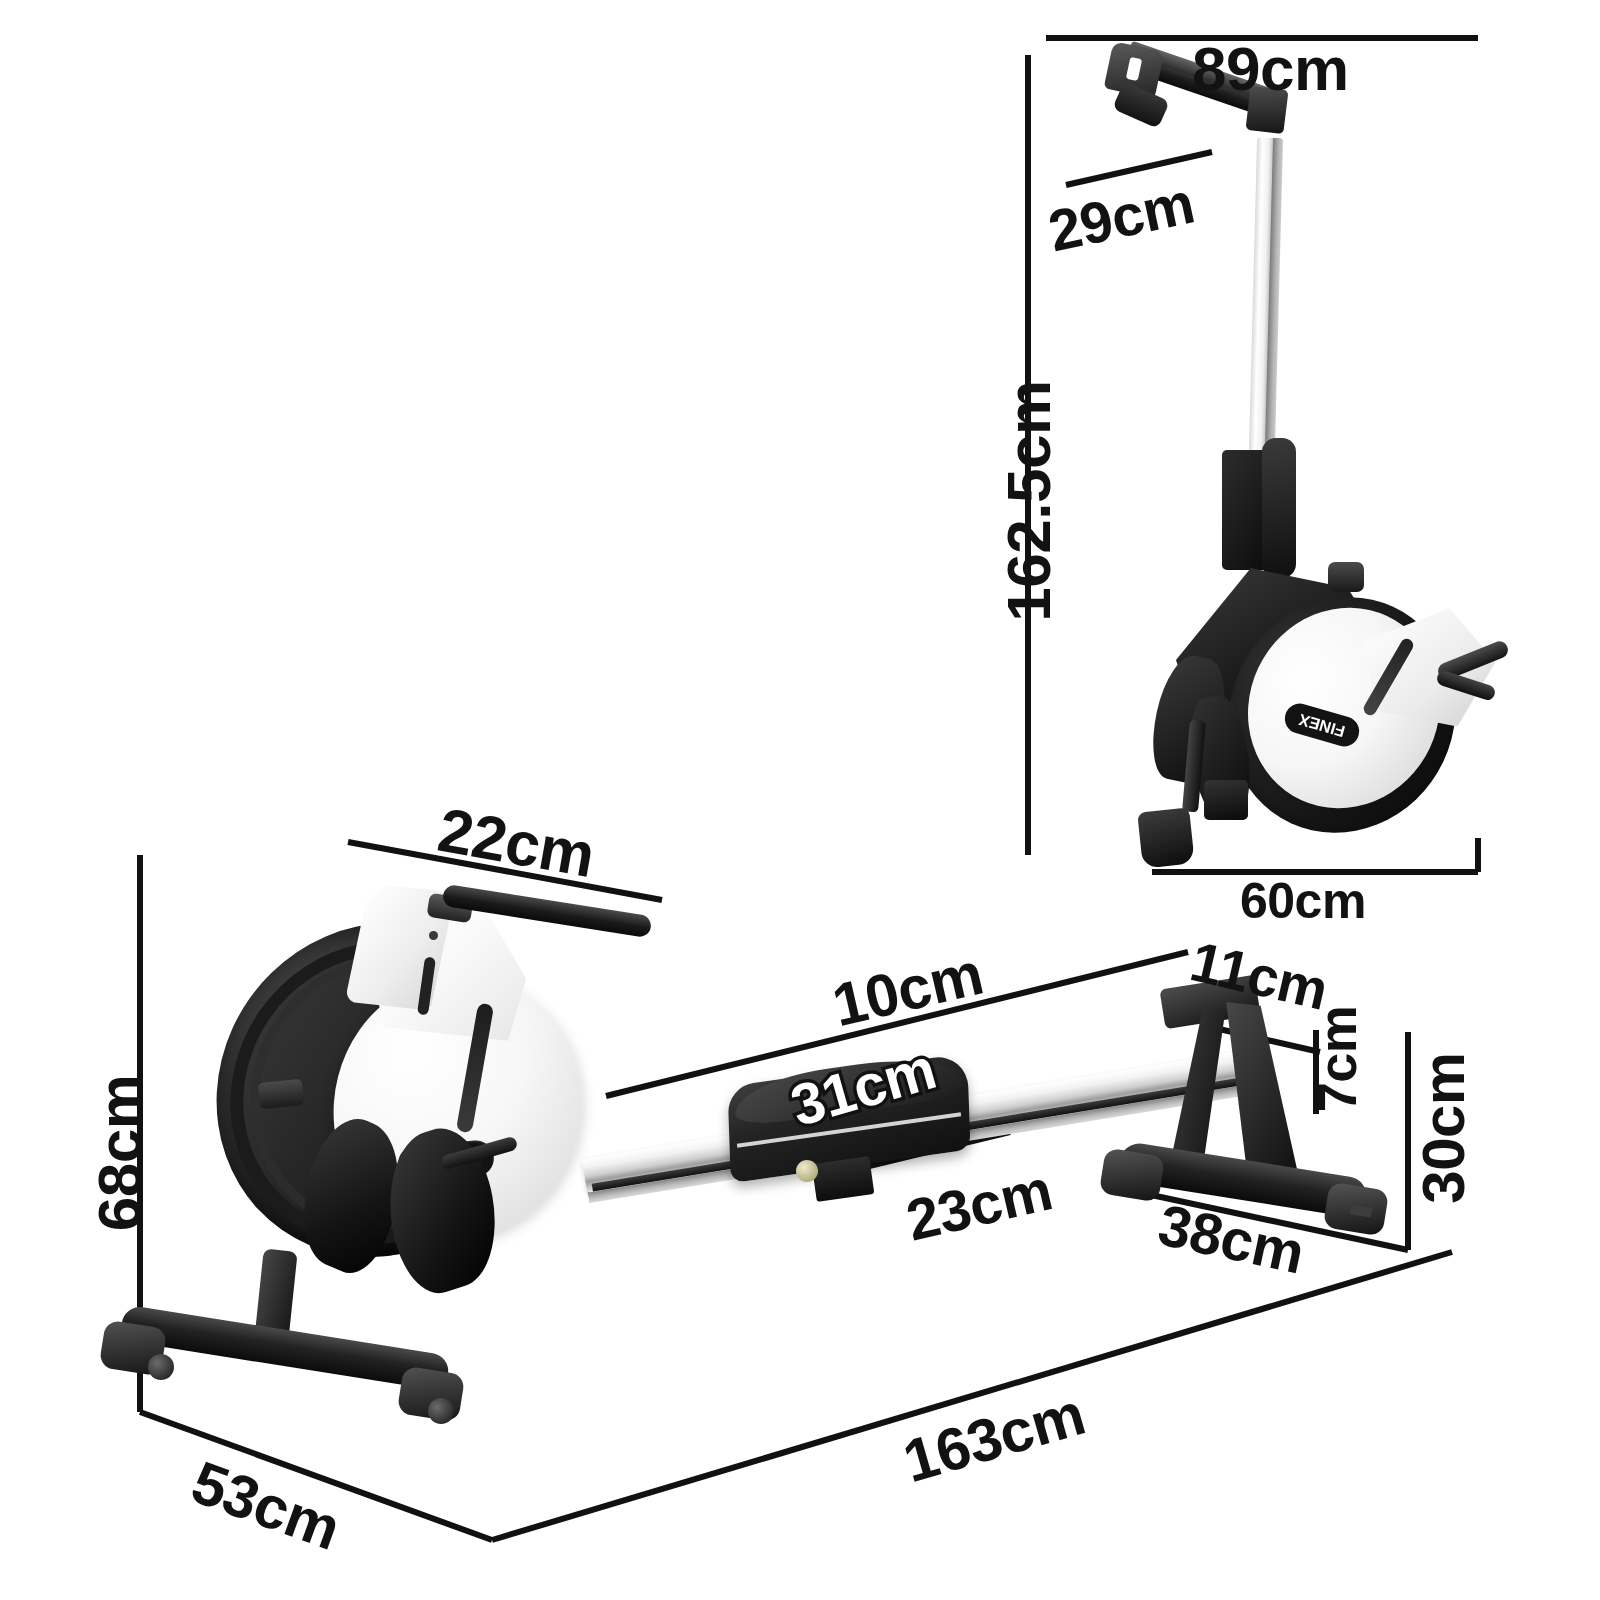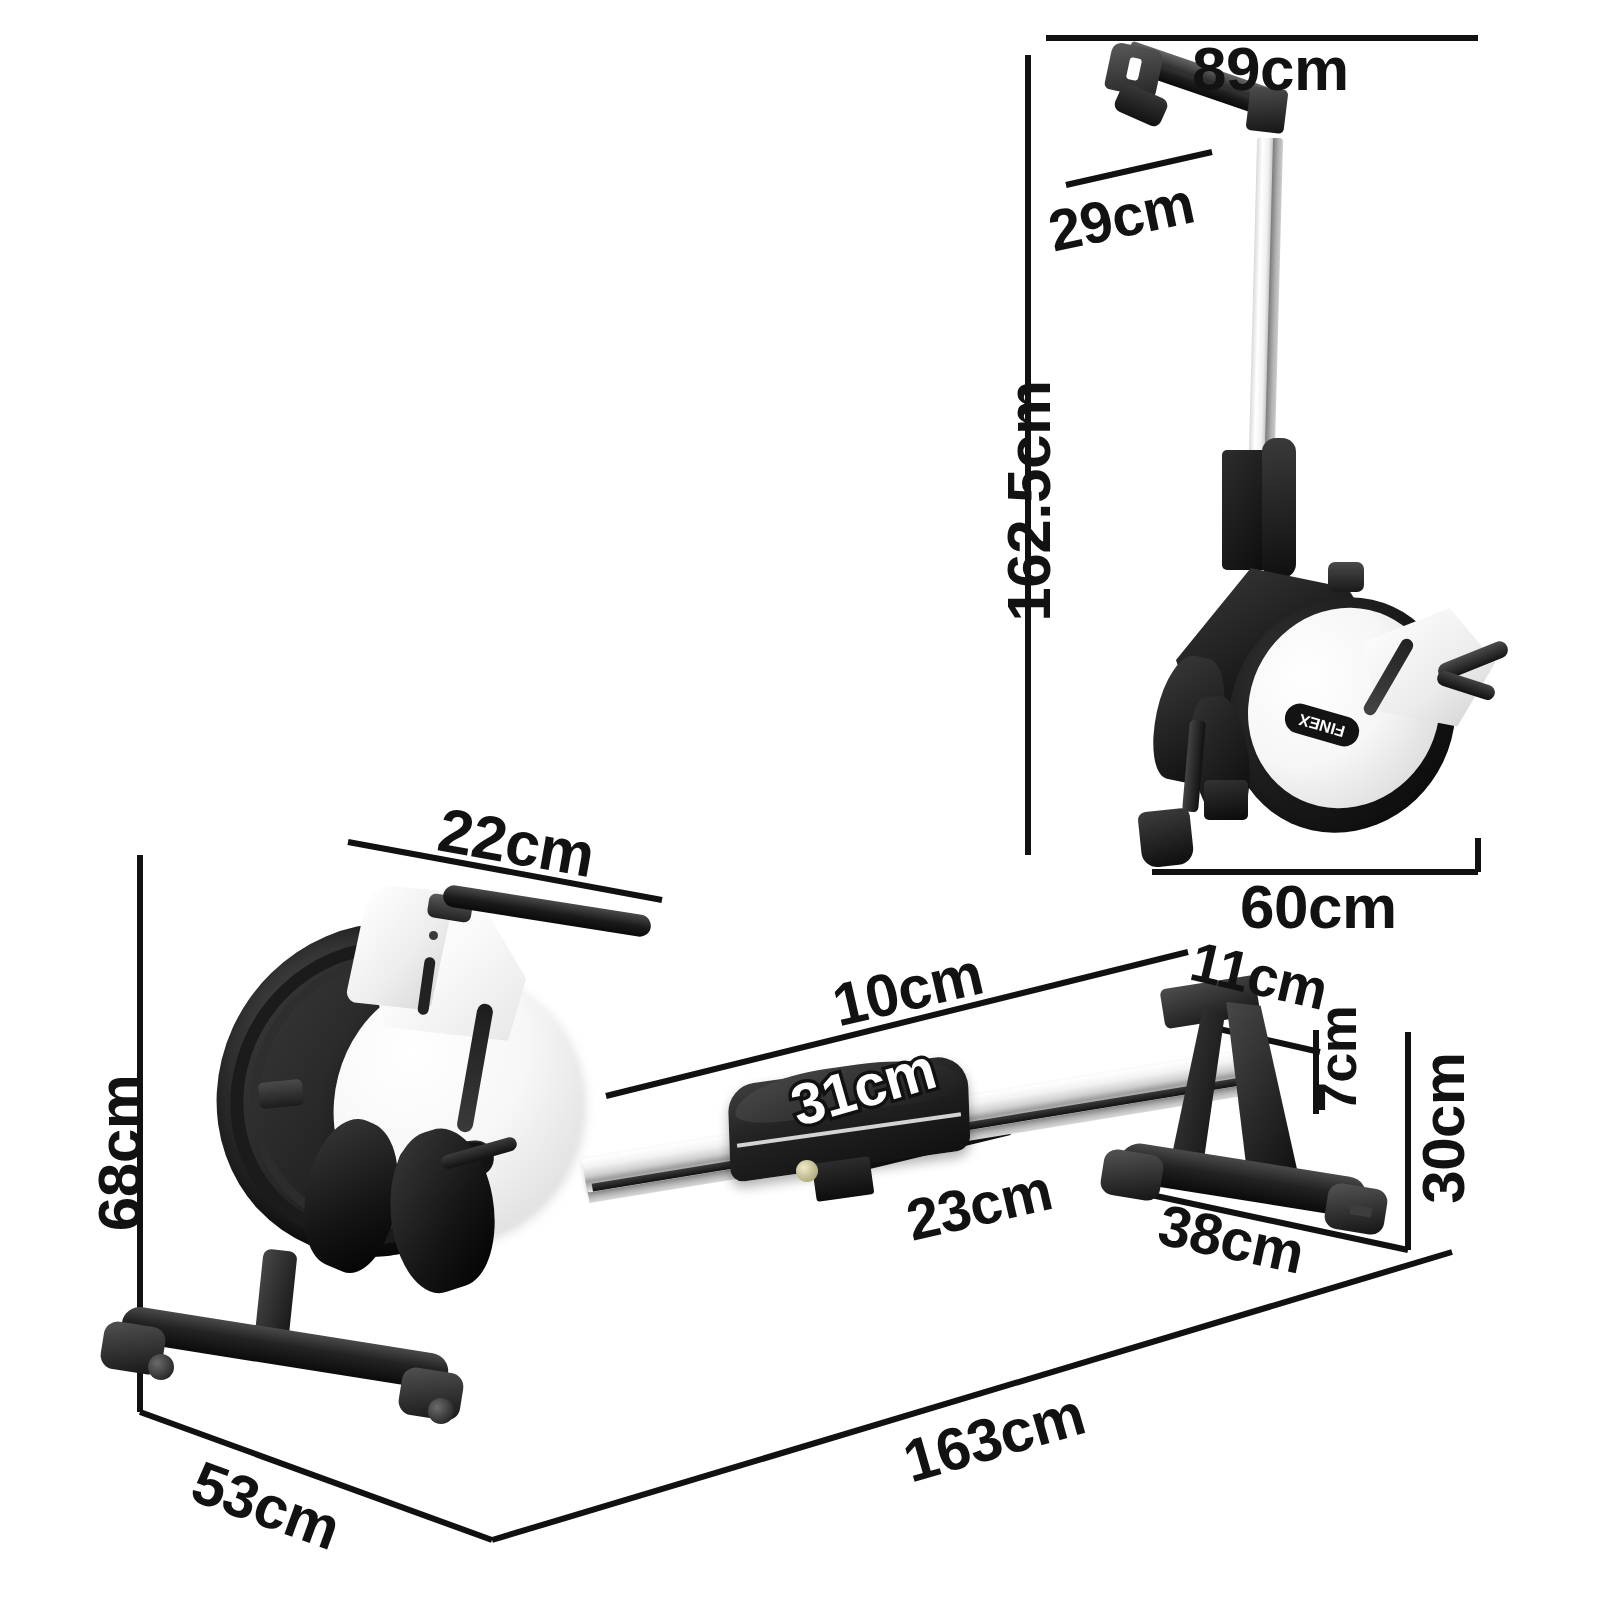--- a/index.html
+++ b/index.html
@@ -512,21 +512,21 @@
     <div class="rear-cap rear-cap-r"></div>
     <div class="rear-vent"></div>
   </div>
 
   <div class="dim" style="left:1192px; top:38px; font-size:62px;">89cm</div>
 
   <div class="dim" style="left:1048px; top:188px; font-size:58px; transform:rotate(-12deg);">29cm</div>
 
   <div class="dim" style="left:908px; top:470px; font-size:62px; transform:rotate(-90deg); transform-origin:50% 50%;">162.5cm</div>
 
-  <div class="dim" style="left:1240px; top:876px; font-size:62px;">60cm</div>
+  <div class="dim" style="left:1240px; top:876px; font-size:50px;">60cm</div>
 
   <div class="dim" style="left:438px; top:812px; font-size:62px; transform:rotate(10deg);">22cm</div>
 
   <div class="dim" style="left:42px; top:1122px; font-size:62px; transform:rotate(-90deg); transform-origin:50% 50%;">68cm</div>
 
   <div class="dim" style="left:832px; top:960px; font-size:60px; transform:rotate(-13deg);">10cm</div>
 
   <div class="dim outlined" style="left:790px; top:1058px; font-size:58px; transform:rotate(-16deg);">31cm</div>
 
   <div class="dim" style="left:906px; top:1176px; font-size:58px; transform:rotate(-13deg);">23cm</div>

